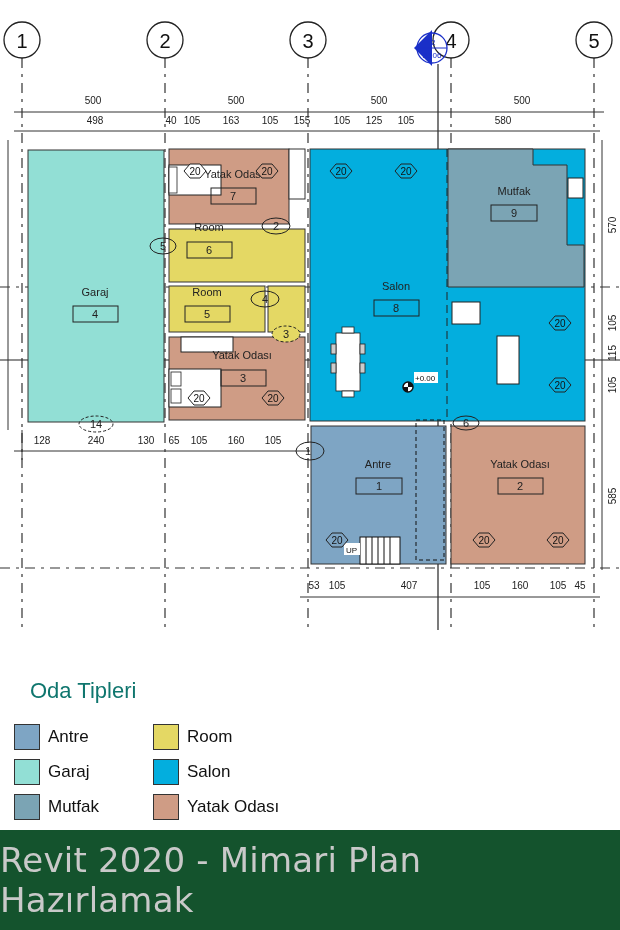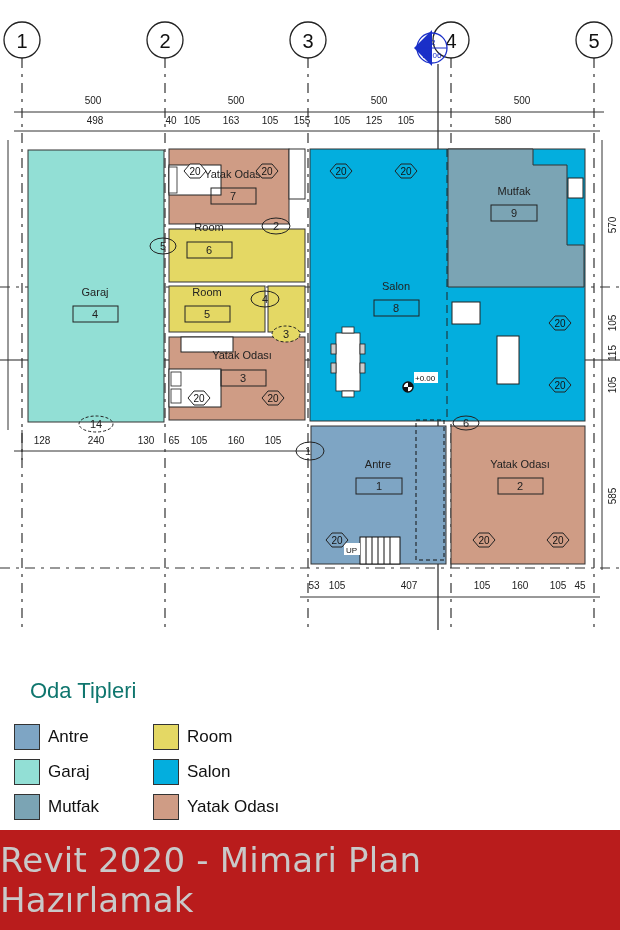--- a/index.html
+++ b/index.html
@@ -3,21 +3,21 @@
 <meta charset="utf-8">
 <style>
   html, body { margin: 0; padding: 0; background: #ffffff; }
   body { width: 620px; height: 930px; position: relative; overflow: hidden; font-family: "Liberation Sans", sans-serif; }
   #plan { position: absolute; left: 0; top: 0; width: 620px; height: 660px; }
   .legend { position: absolute; left: 0; top: 660px; width: 620px; height: 170px; }
   .legend-title { position: absolute; left: 14px; top: 18px; font-size: 22px; color: #0f766e; font-family: "Liberation Sans", sans-serif; margin-left: 16px; }
   .legend-item { position: absolute; display: flex; align-items: center; }
   .legend-swatch { width: 26px; height: 26px; border: 1.5px solid #333; box-sizing: border-box; }
   .legend-label { margin-left: 8px; font-size: 17px; color: #111; font-family: "Liberation Sans", sans-serif; }
-  .footer { position: absolute; left: 0; top: 830px; width: 620px; height: 100px; background: #b91c1c; display: flex; align-items: center; justify-content: center; }
+  .footer { position: absolute; left: 0; top: 830px; width: 620px; height: 100px; background: #14532d; display: flex; align-items: center; justify-content: center; }
   .footer-title { color: #c9c9c9; font-size: 34px; font-family: "DejaVu Sans", sans-serif; letter-spacing: 0.2px; }
   svg text { font-family: "Liberation Sans", sans-serif; }
 </style>
 </head>
 <body>
 
 <svg id="plan" width="620" height="660" viewBox="0 0 620 660" xmlns="http://www.w3.org/2000/svg">
 
   <g stroke="#333" stroke-width="1.2" stroke-dasharray="10,6,3,6" fill="none">
     <line x1="22" y1="58" x2="22" y2="630"></line>

